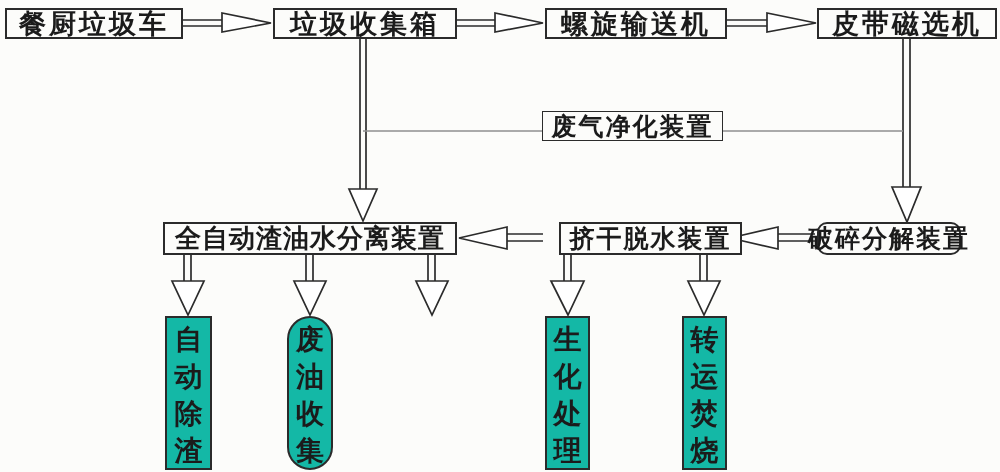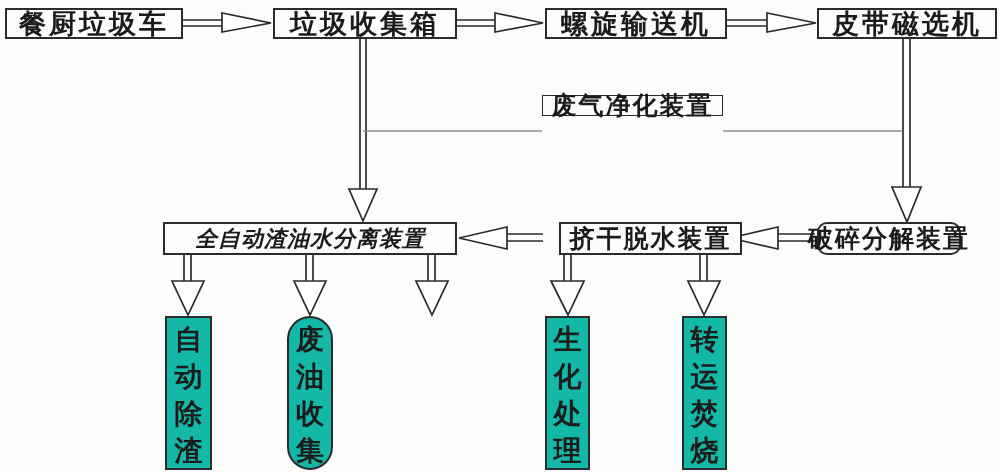--- a/index.html
+++ b/index.html
@@ -30,21 +30,21 @@
     border: 2px solid #2b2b2b;
     background: #fcfcfa;
     display: flex;
     align-items: center;
     justify-content: center;
     white-space: nowrap;
     font-weight: 600;
   }
   .h5 { font-size: 27px; letter-spacing: 3px; }   
   .h6 { font-size: 25px; letter-spacing: 2px; }   
-  .h10 { font-size: 22px; letter-spacing: 1px; font-style: italic; }  
+  .h10 { font-size: 26px; letter-spacing: 1px; }  
   .thin { border-width: 1.5px; }
   .vbox {
     position: absolute;
     box-sizing: border-box;
     border: 2px solid #2b2b2b;
     background: #14b8a6;
     font-size: 28px;
     font-weight: 600;
     line-height: 37px;
     text-align: center;
@@ -136,21 +136,21 @@
   </svg>
 
   <div class="box h5" style="left:5px; top:8px; width:178px; height:31px;">餐厨垃圾车</div>
 
   <div class="box h5" style="left:273px; top:8px; width:184px; height:31px;">垃圾收集箱</div>
 
   <div class="box h5" style="left:817px; top:8px; width:180px; height:31px;">皮带磁选机</div>
 
   <div class="box h5" style="left:545px; top:8px; width:182px; height:31px;">螺旋输送机</div>
 
-  <div class="box h6 thin" style="left:542px; top:95px; width:181px; height:21px;text-align:center;">废气净化装置</div>
+  <div class="box h6 thin" style="left:542px; top:111px; width:181px; height:30px;text-align:center;">废气净化装置</div>
 
   <div class="box h10" style="left:163px; top:222px; width:294px; height:33px;">全自动渣油水分离装置</div>
 
   <div class="box h6" style="left:559px; top:222px; width:183px; height:33px;">挤干脱水装置</div>
 
   <div class="box h6" style="left:817px; top:222px; width:144px; height:33px;border-radius:10px;">破碎分解装置</div>
 
   <div class="vbox" style="left:165px; top:316px; width:47px; height:154px;">自动除渣</div>
 
   <div class="vbox" style="left:287px; top:316px; width:46px; height:154px;border-radius:23px;">废油收集</div>

